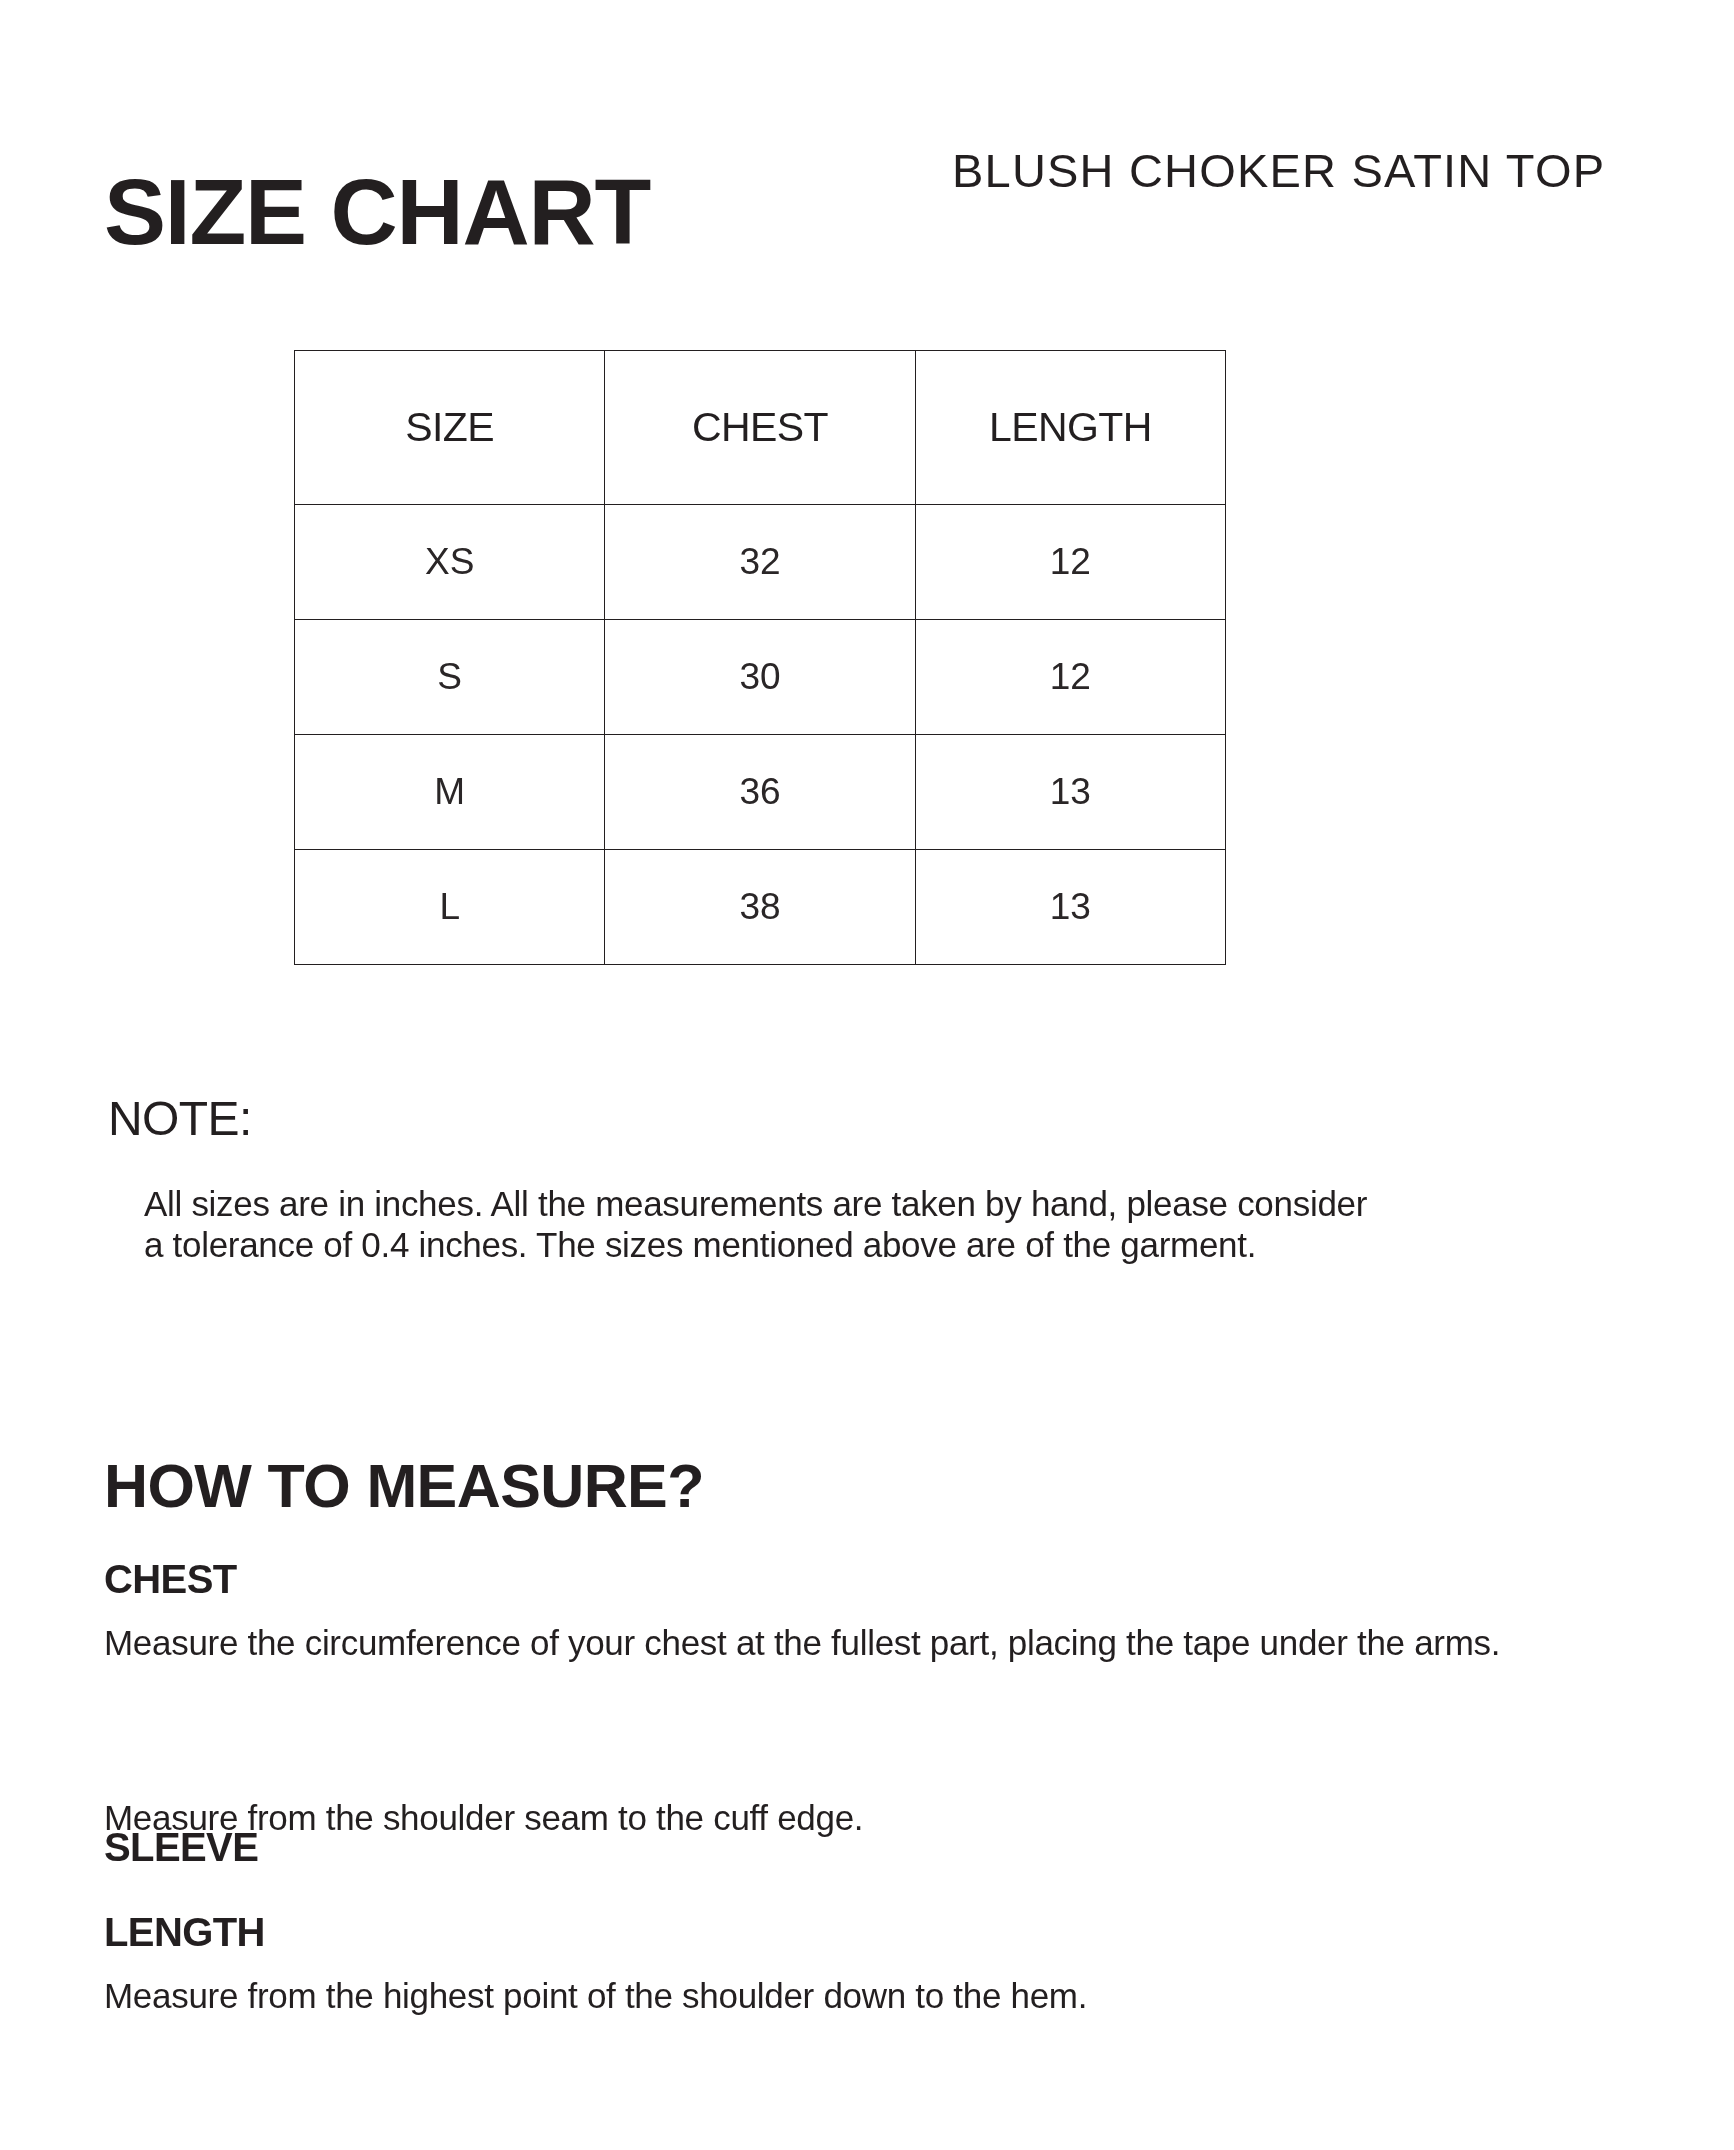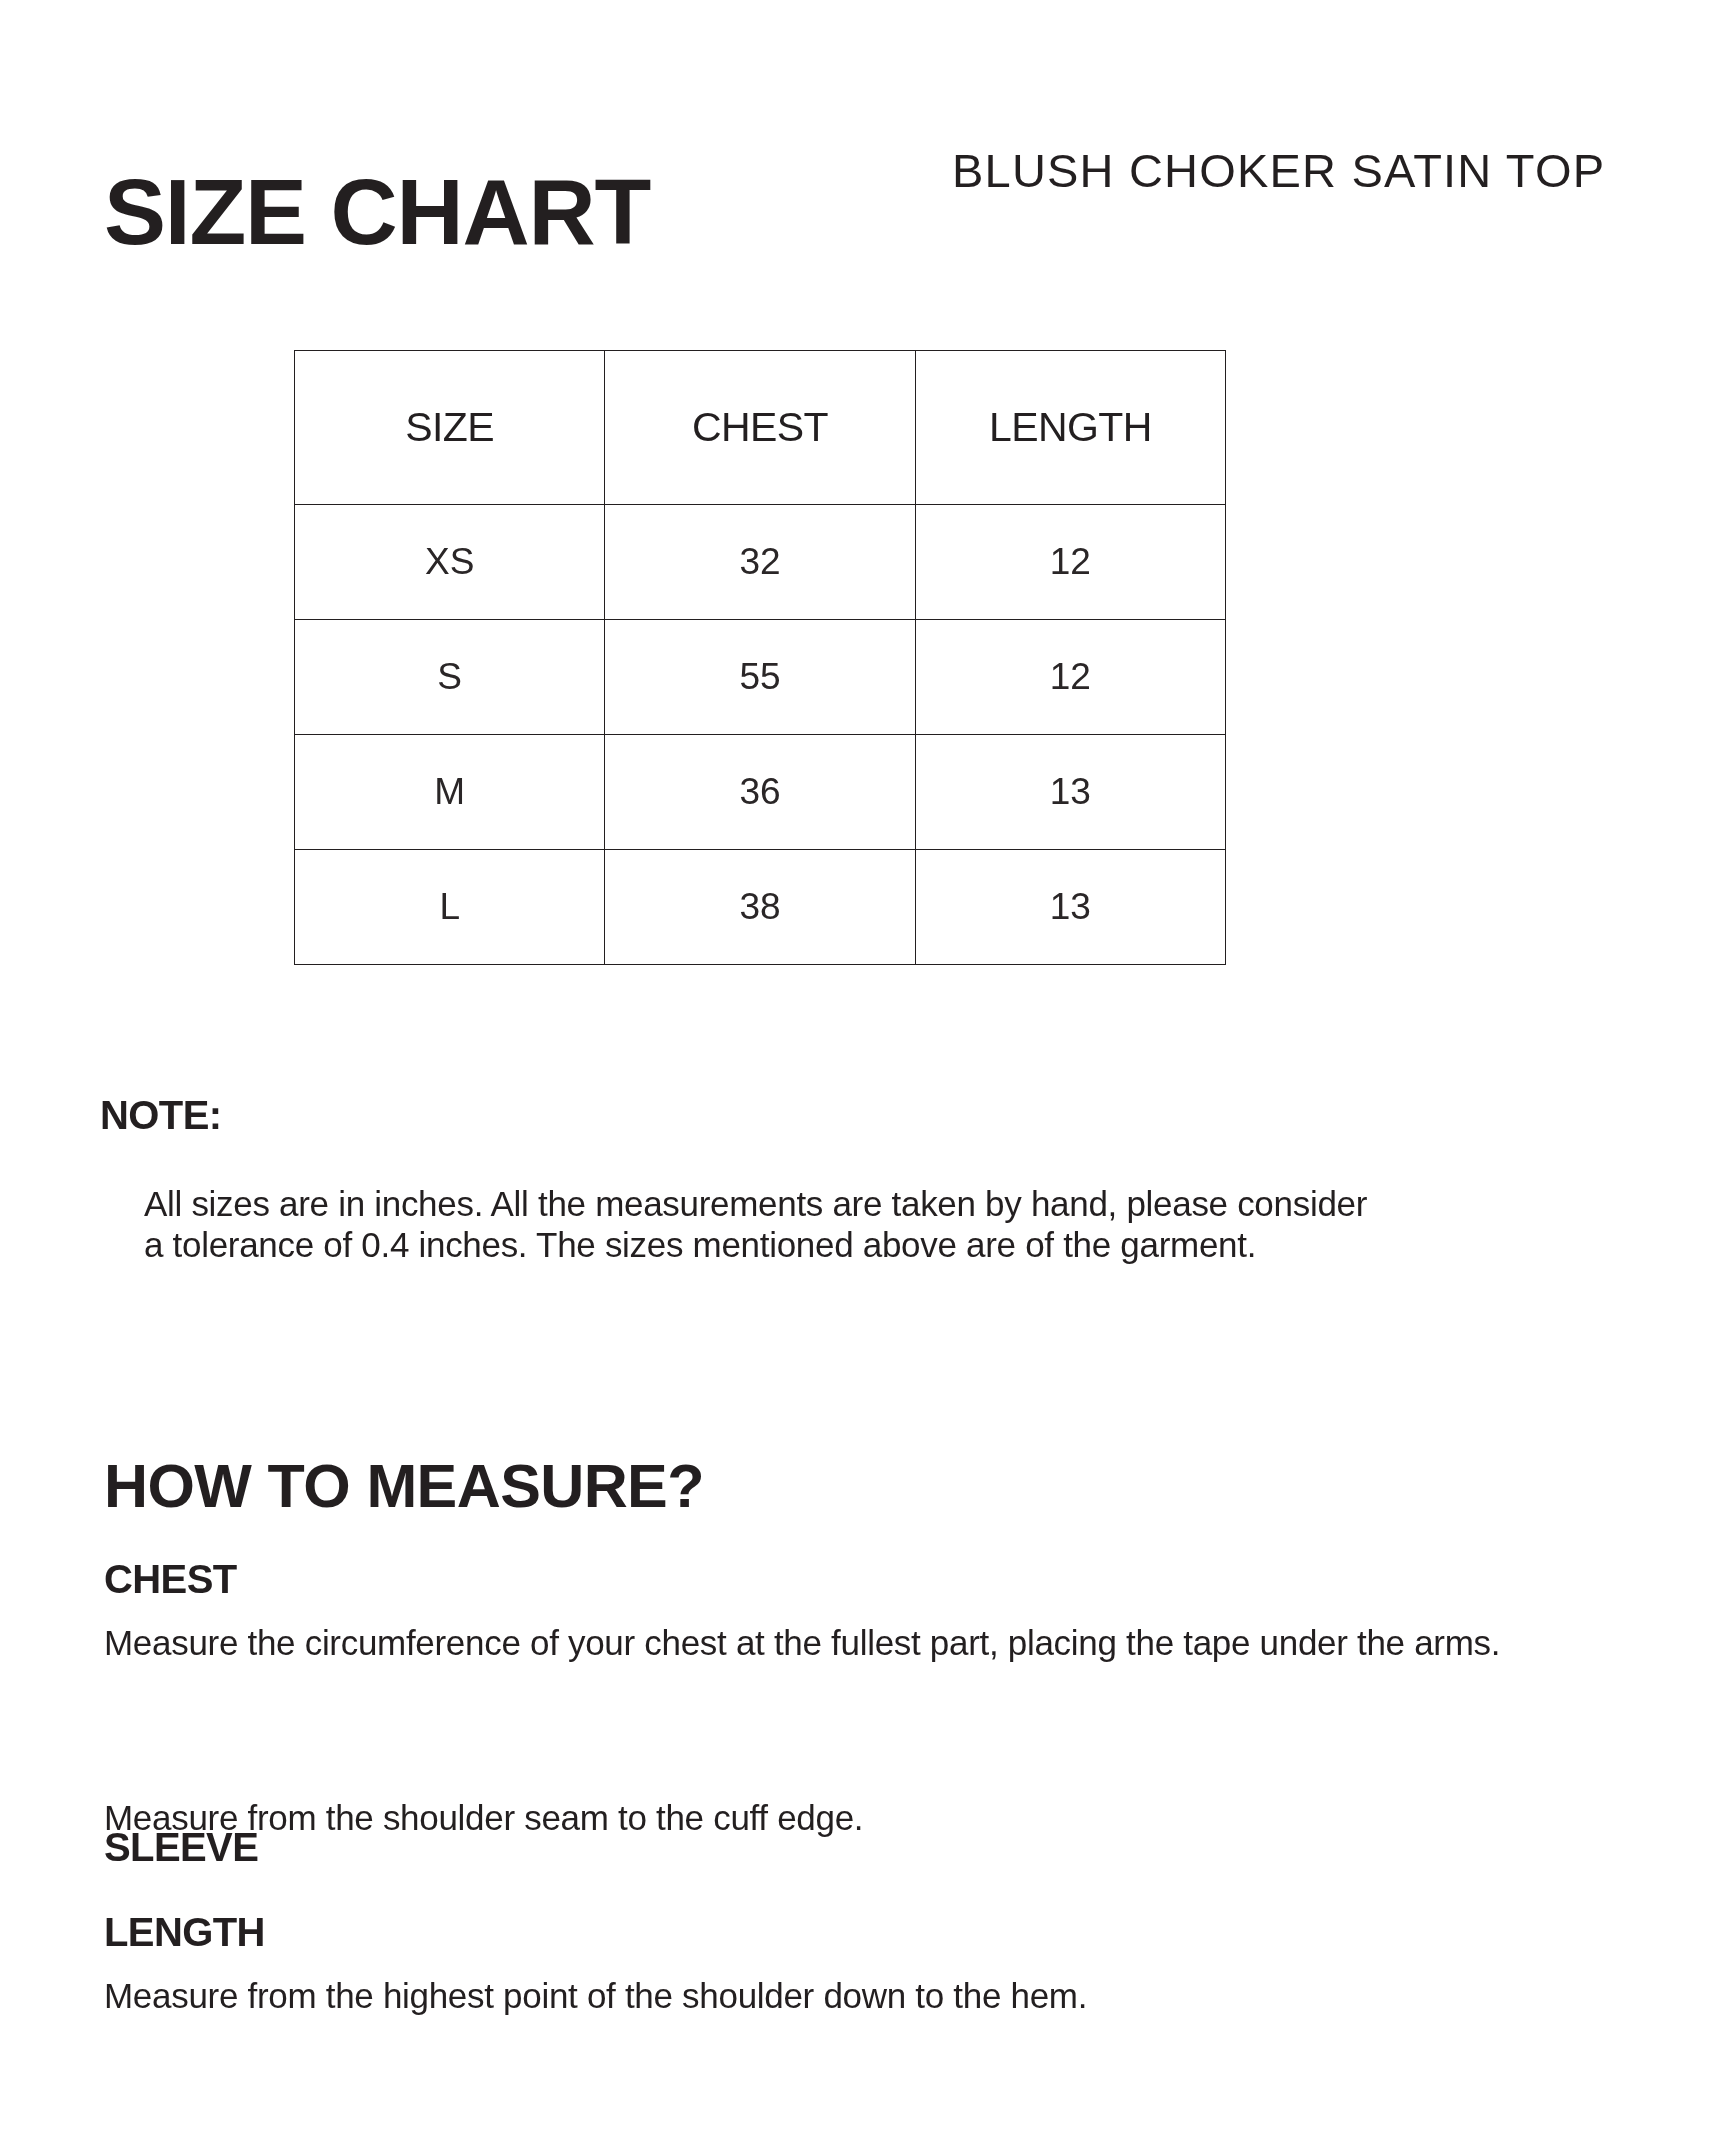--- a/index.html
+++ b/index.html
@@ -57,24 +57,24 @@
     }
     #size-table td {
       height: 114px;
       font-size: 37px;
       font-weight: 300;
       color: #2a2627;
     }
     #size-table col { width: 33.333%; }
 
     #note-heading {
-      left: 100px;
+      left: 108px;
       top: 1095px;
-      font-size: 40px;
-      font-weight: 700;
+      font-size: 48px;
+      font-weight: 400;
       line-height: 1;
       letter-spacing: -0.6px;
     }
     #note-text {
       left: 104px;
       top: 1183px;
       width: 1429px;
       font-size: 35px;
       line-height: 41px;
       font-weight: 400;
@@ -135,21 +135,21 @@
     </tr>
   </thead>
   <tbody>
     <tr>
       <td>XS</td>
       <td>32</td>
       <td>12</td>
     </tr>
     <tr>
       <td>S</td>
-      <td>55</td>
+      <td>30</td>
       <td>12</td>
     </tr>
     <tr>
       <td>M</td>
       <td>36</td>
       <td>13</td>
     </tr>
     <tr>
       <td>L</td>
       <td>38</td>

